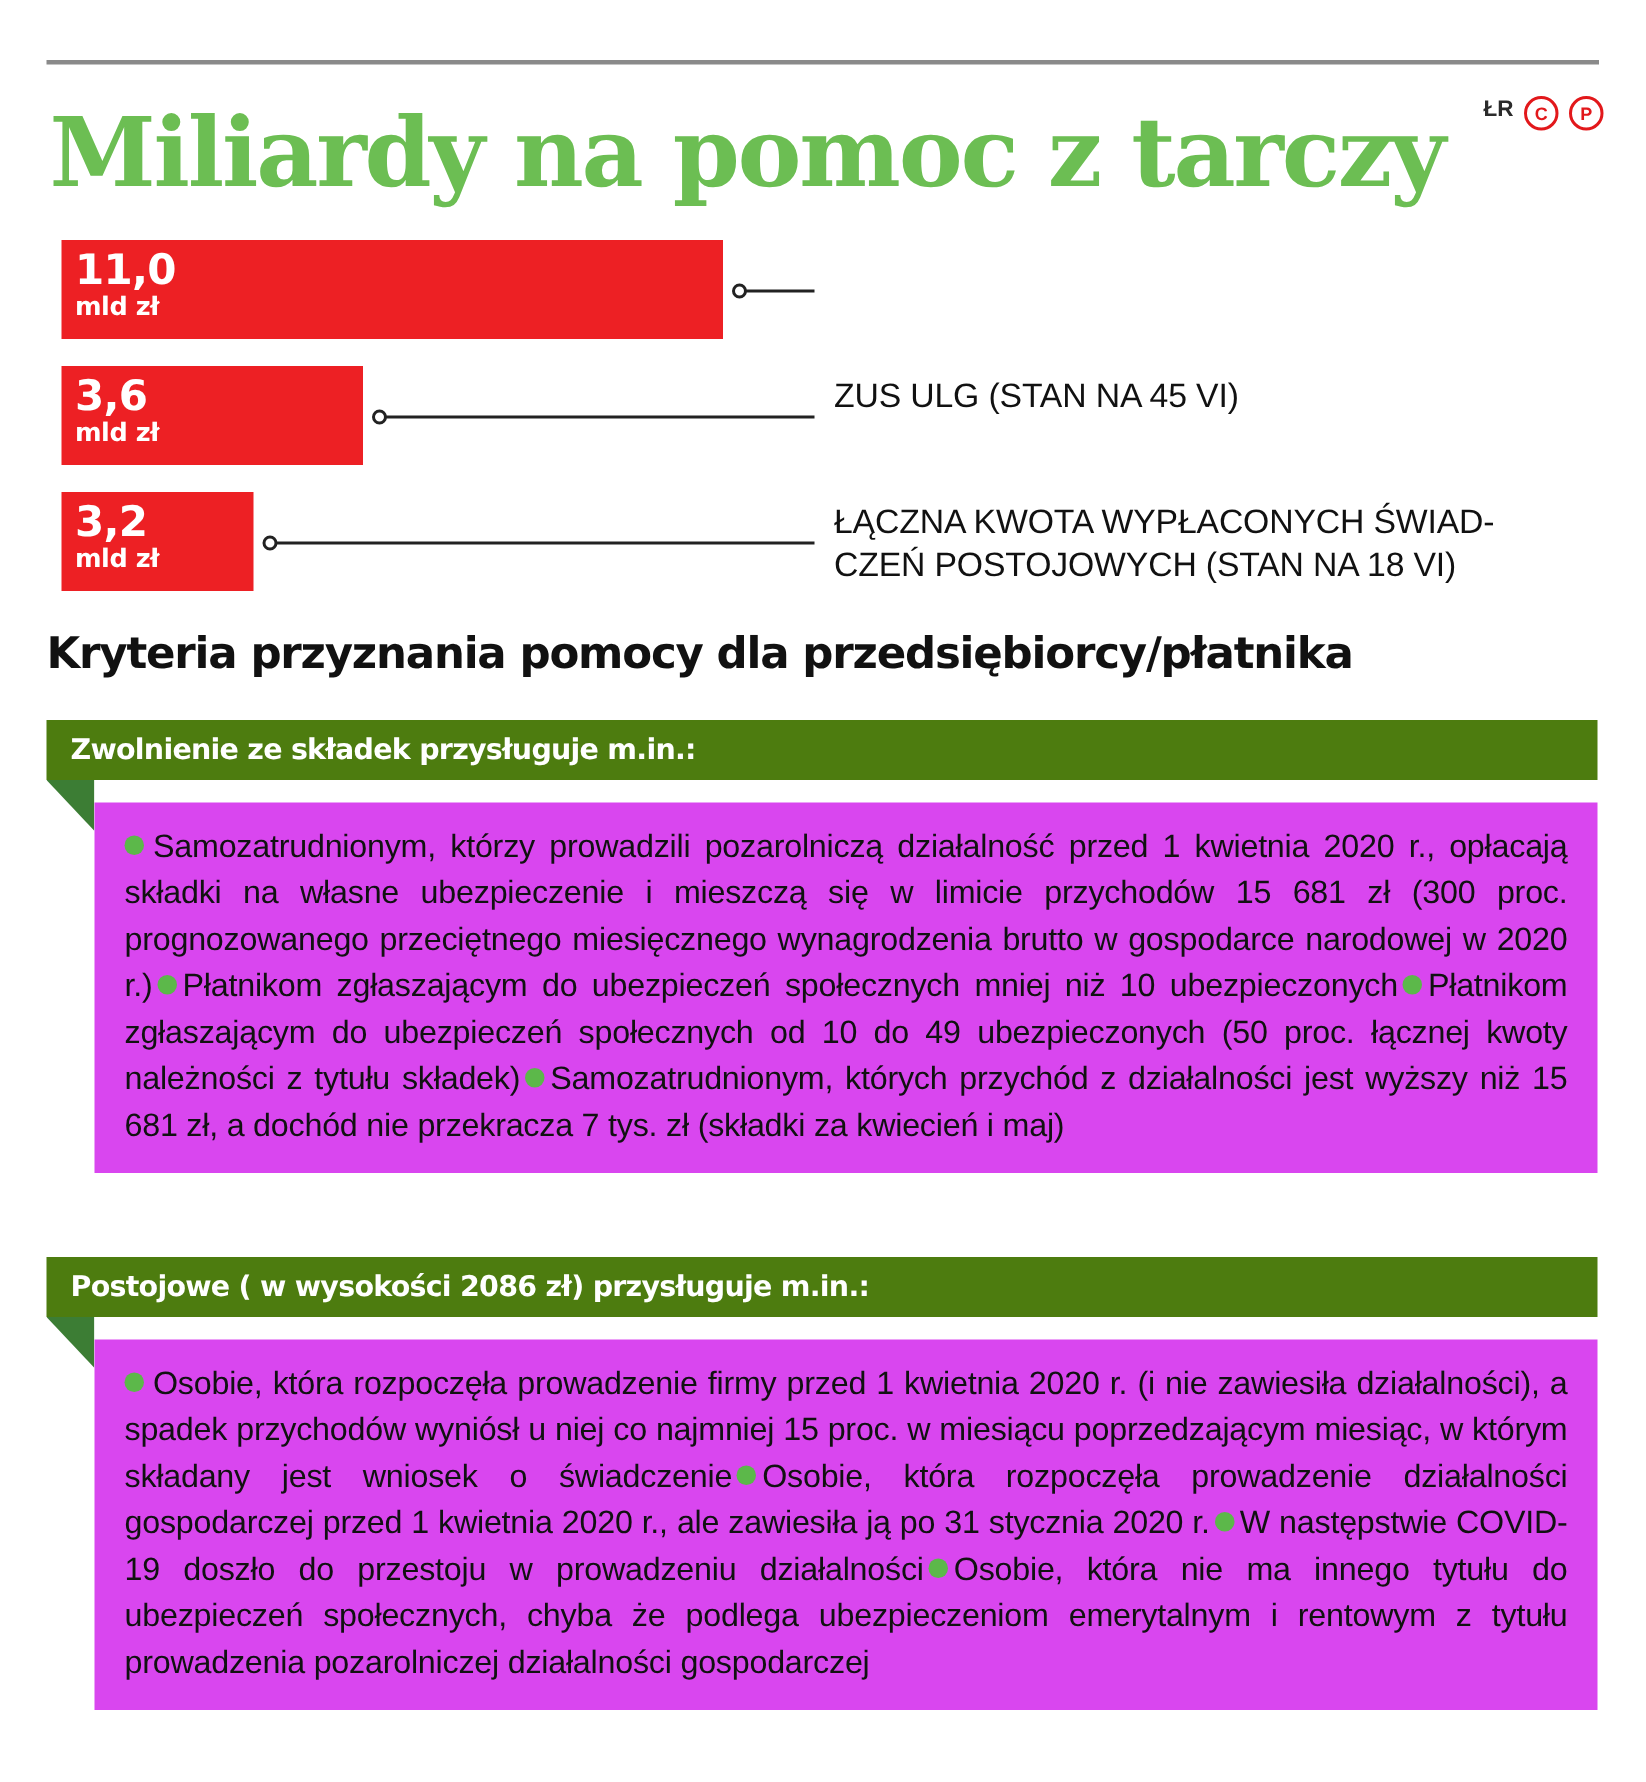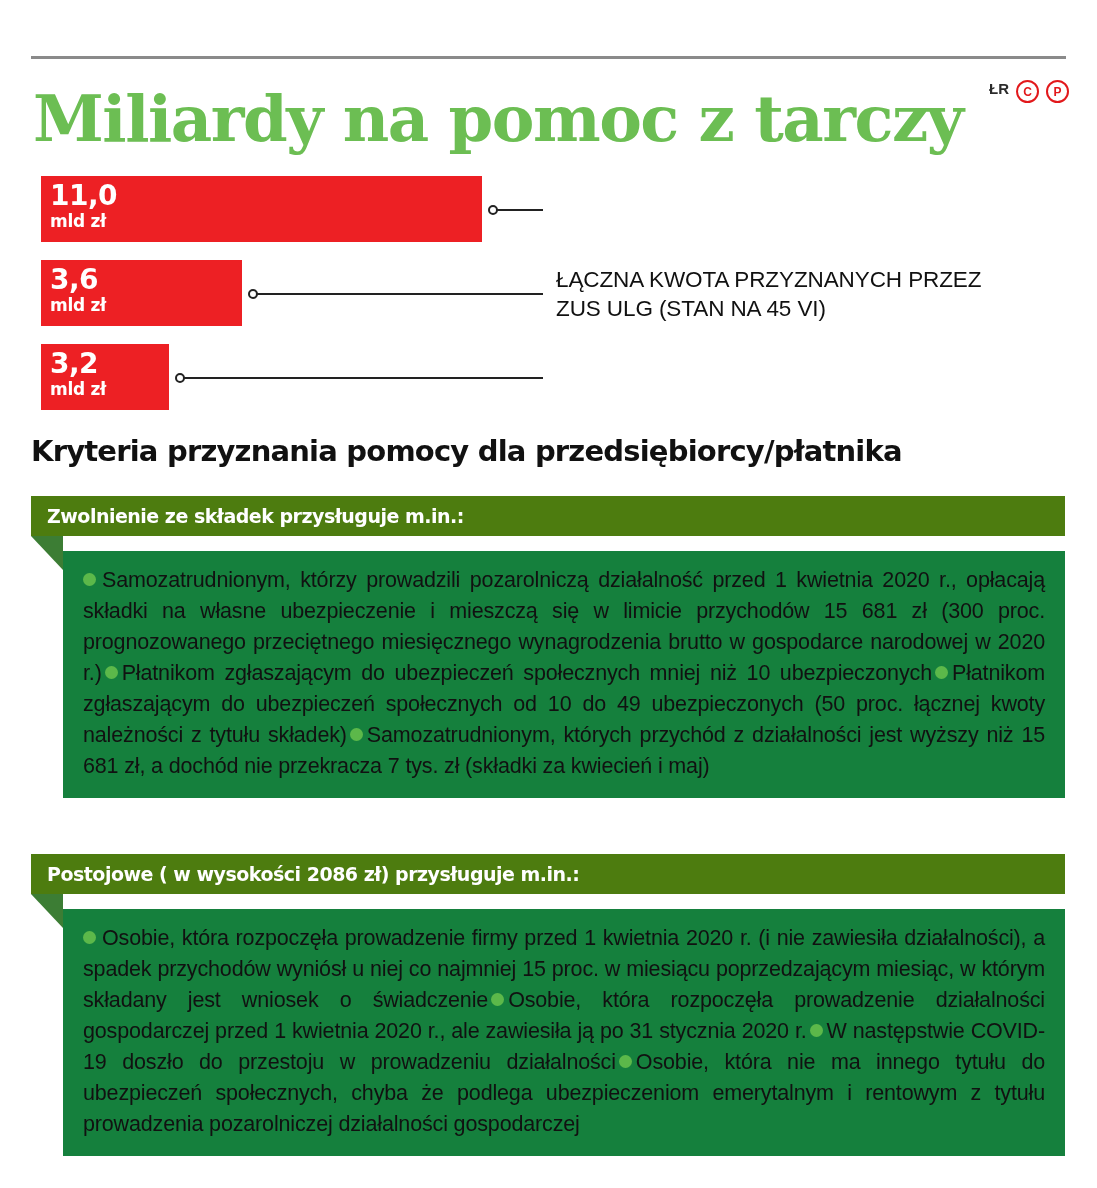--- a/index.html
+++ b/index.html
@@ -11,21 +11,21 @@
     width: 1097px;
     height: 1188px;
     font-family: "Liberation Sans", sans-serif;
     color: #1a1a1a;
     position: relative;
     overflow: hidden;
   }
 
   .page {
     position: absolute;
-    left: 0; top: 16px;
+    left: 0; top: 0;
     width: 1097px;
     height: 860px;
   }
 
   
   .top-rule {
     position: absolute;
     left: 31px;
     top: 40px;
     width: 1035px;
@@ -183,21 +183,21 @@
     width: 32px;
     height: 34px;
     background: #3C7D34;
     clip-path: polygon(0 0, 100% 0, 100% 100%);
   }
 
   .body {
     position: absolute;
     left: 63px;
     width: 1002px;
-    background: #15803d;
+    background: #d946ef;
     box-sizing: border-box;
     padding: 14px 20px 16px 20px;
     font-family: "Liberation Sans", sans-serif;
     font-size: 21.5px;
     line-height: 31px;
     color: #111111;
     text-align: justify;
     letter-spacing: -0.15px;
   }
   .body p { margin: 0; }
@@ -241,32 +241,35 @@
 
     <div class="barrow">
       <div class="bar" style="width:201px">
         <div class="val">3,6</div>
         <div class="unit">mld zł</div>
       </div>
       <div class="connector" style="left:243px;width:290px">
         <span class="dot"></span>
       </div>
       <div class="barlabel">
-        <div>ŁĄCZNA KWOTA PRZYZNANYCH PRZEZ</div>
         <div>ZUS ULG (STAN NA 45 VI)</div>
       </div>
     </div>
 
     <div class="barrow">
       <div class="bar" style="width:128px">
         <div class="val">3,2</div>
         <div class="unit">mld zł</div>
       </div>
       <div class="connector" style="left:170px;width:363px">
         <span class="dot"></span>
+      </div>
+      <div class="barlabel">
+        <div>ŁĄCZNA KWOTA WYPŁACONYCH ŚWIAD-</div>
+        <div>CZEŃ POSTOJOWYCH (STAN NA 18 VI)</div>
       </div>
     </div>
 
   </div>
 
   <div class="section-title">Kryteria przyznania pomocy dla przedsiębiorcy/płatnika</div>
 
   <div class="block">
     <div class="banner" style="top:480px">Zwolnienie ze składek przysługuje m.in.:</div>
     <div class="banner-fold" style="top:520px"></div>

